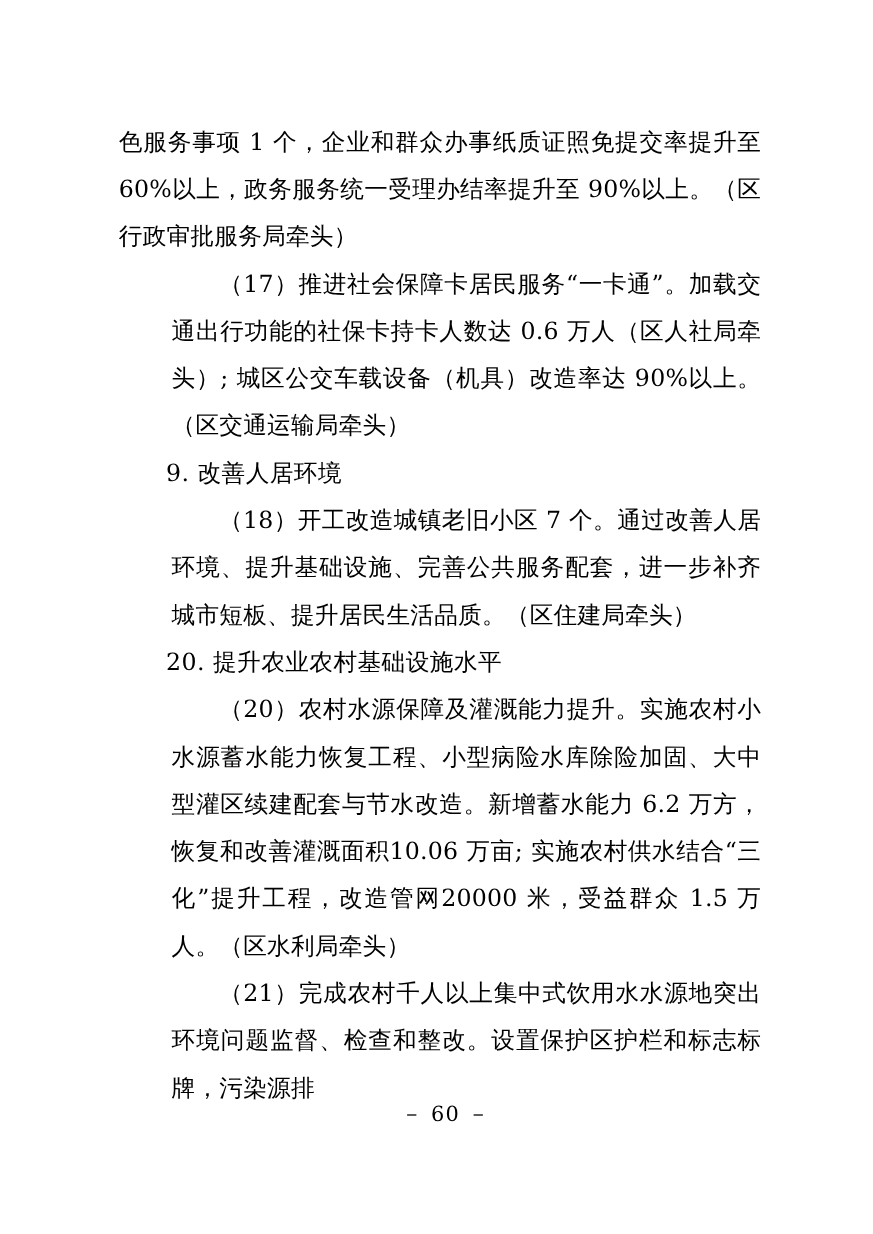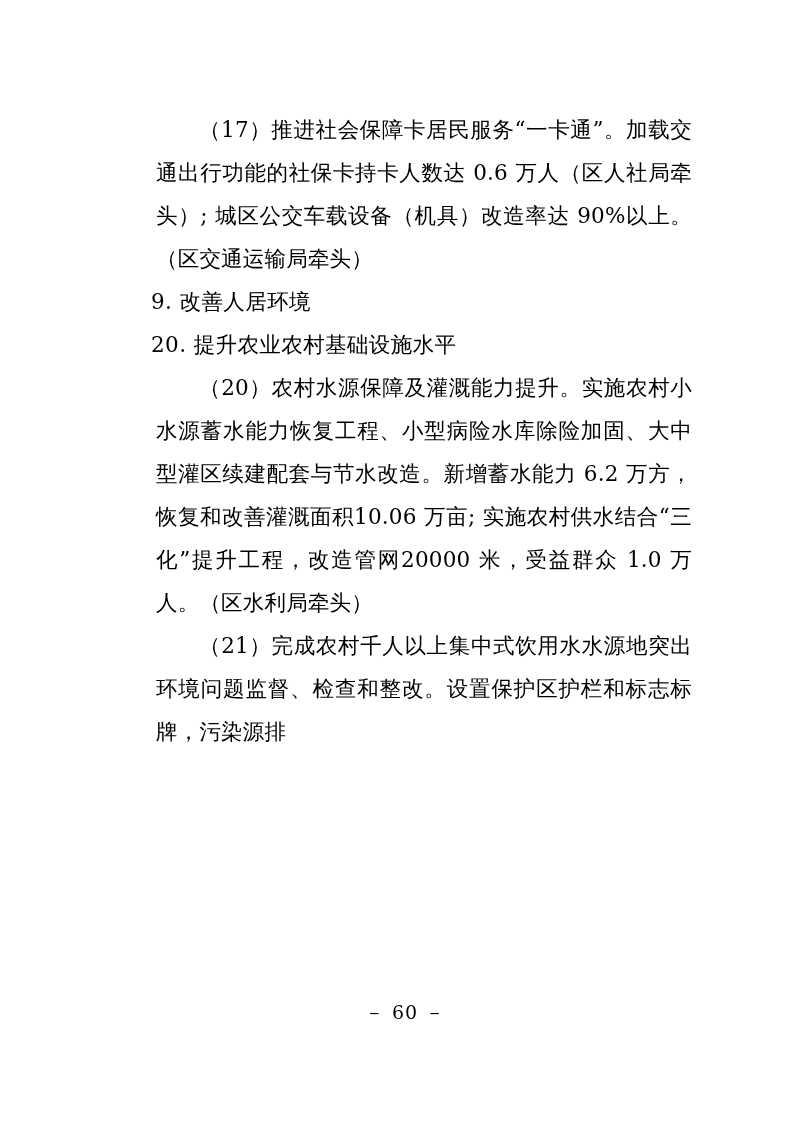--- a/index.html
+++ b/index.html
@@ -54,20 +54,22 @@
     font-size: 19px;
     font-family: "DejaVu Serif", "Liberation Serif", serif;
     letter-spacing: 1px;
   }
 </style>
 </head>
 <body>
 
 <div class="page">
   <div class="doc-body">
+    <p class="body">色服务事项 1 个，企业和群众办事纸质证照免提交率提升至60%以上，政务服务统一受理办结率提升至 90%以上。（区行政审批服务局牵头）</p>
     <p class="indent">（17）推进社会保障卡居民服务“一卡通”。加载交通出行功能的社保卡持卡人数达 0.6 万人（区人社局牵头）; 城区公交车载设备（机具）改造率达 90%以上。（区交通运输局牵头）</p>
     <p class="heading">9. 改善人居环境</p>
+    <p class="indent">（18）开工改造城镇老旧小区 7 个。通过改善人居环境、提升基础设施、完善公共服务配套，进一步补齐城市短板、提升居民生活品质。（区住建局牵头）</p>
     <p class="heading">20. 提升农业农村基础设施水平</p>
-    <p class="indent">（20）农村水源保障及灌溉能力提升。实施农村小水源蓄水能力恢复工程、小型病险水库除险加固、大中型灌区续建配套与节水改造。新增蓄水能力 6.2 万方，恢复和改善灌溉面积10.06 万亩; 实施农村供水结合“三化”提升工程，改造管网20000 米，受益群众 1.0 万人。（区水利局牵头）</p>
+    <p class="indent">（20）农村水源保障及灌溉能力提升。实施农村小水源蓄水能力恢复工程、小型病险水库除险加固、大中型灌区续建配套与节水改造。新增蓄水能力 6.2 万方，恢复和改善灌溉面积10.06 万亩; 实施农村供水结合“三化”提升工程，改造管网20000 米，受益群众 1.5 万人。（区水利局牵头）</p>
     <p class="indent">（21）完成农村千人以上集中式饮用水水源地突出环境问题监督、检查和整改。设置保护区护栏和标志标牌，污染源排</p>
   </div>
   <div class="page-number">－ 60 －</div>
 </div>
 
 </body></html>

